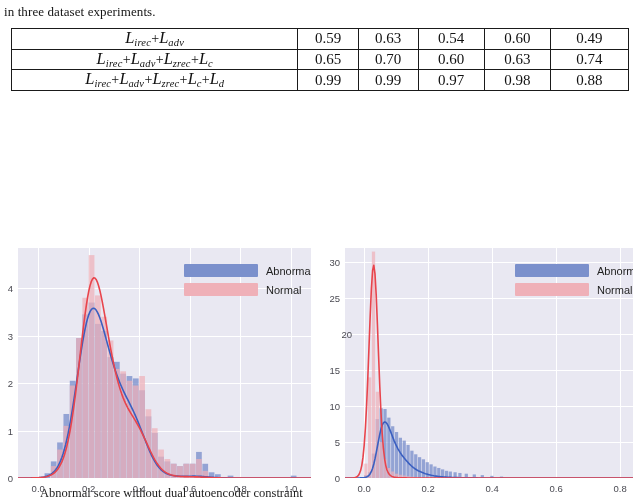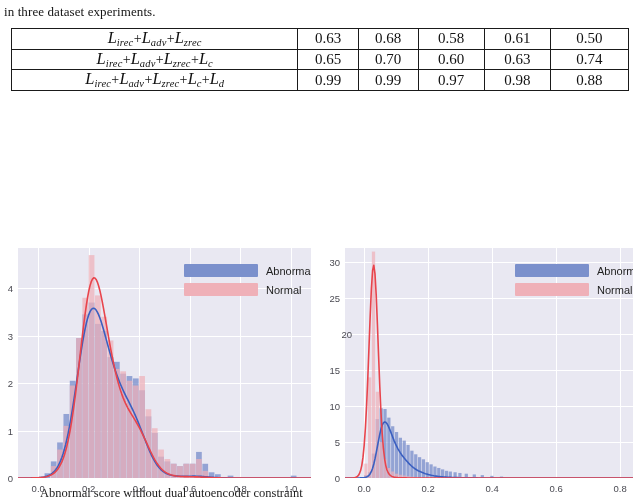--- a/index.html
+++ b/index.html
@@ -150,26 +150,26 @@
       <col style="width:286px">
       <col style="width:60px">
       <col style="width:60px">
       <col style="width:66px">
       <col style="width:66px">
       <col style="width:78px">
     </colgroup>
     <tbody>
 
       <tr>
-        <td class="rowlabel"><span class="cal" style="">L</span><span class="sub">irec</span><span class="plus">+</span><span class="cal" style="">L</span><span class="sub">adv</span><span class="plus">+</span><span class="cal" style="">L</span><span class="sub">zrec</span></td>
+        <td class="rowlabel"><span class="cal" style="">L</span><span class="sub">irec</span><span class="plus">+</span><span class="cal" style="">L</span><span class="sub">adv</span></td>
+        <td class="val">0.59</td>
         <td class="val">0.63</td>
-        <td class="val">0.68</td>
-        <td class="val">0.58</td>
-        <td class="val">0.61</td>
-        <td class="val">0.50</td>
+        <td class="val">0.54</td>
+        <td class="val">0.60</td>
+        <td class="val">0.49</td>
       </tr>
       <tr>
         <td class="rowlabel"><span class="mth" style="font-size:16.5px;">L</span><span class="sub">irec</span><span class="plus">+</span><span class="cal" style="">L</span><span class="sub">adv</span><span class="plus">+</span><span class="cal" style="">L</span><span class="sub">zrec</span><span class="plus">+</span><span class="cal" style="">L</span><span class="sub">c</span></td>
         <td class="val">0.65</td>
         <td class="val">0.70</td>
         <td class="val">0.60</td>
         <td class="val">0.63</td>
         <td class="val">0.74</td>
       </tr>
       <tr>

